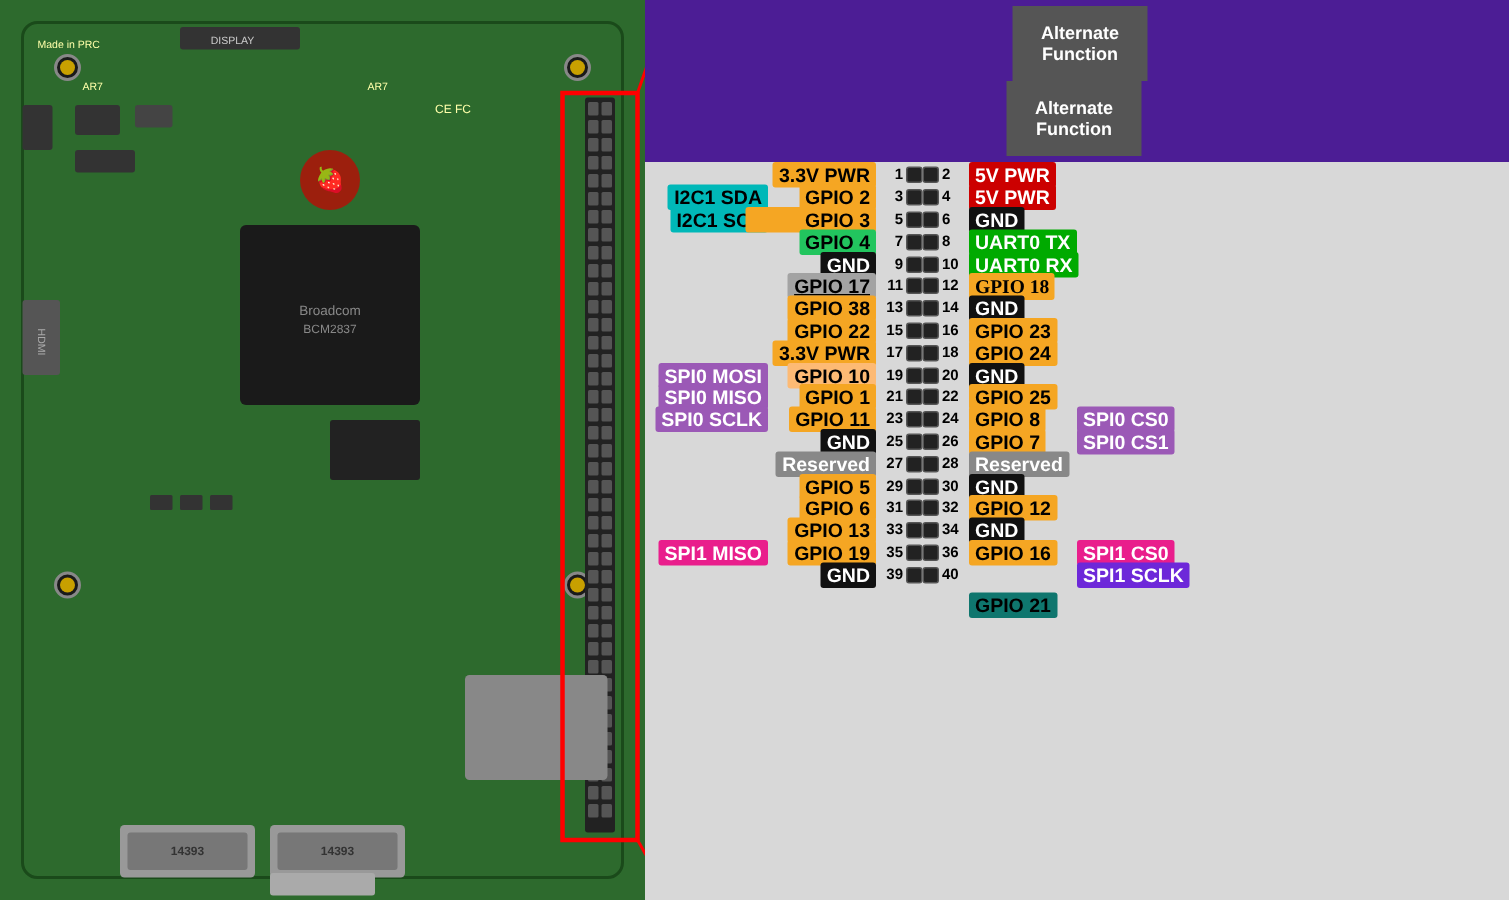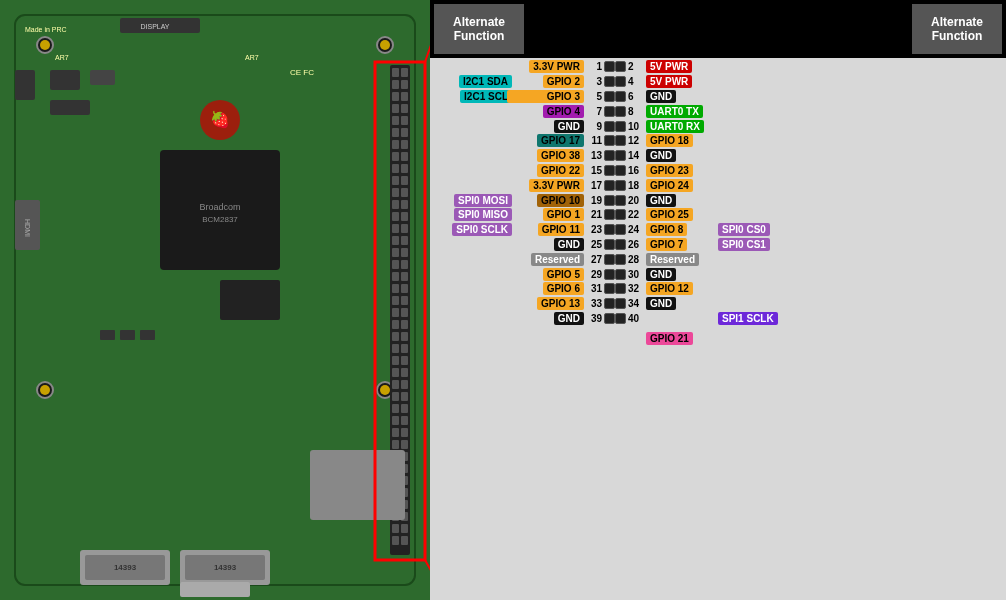--- a/index.html
+++ b/index.html
@@ -26,23 +26,24 @@
       background: #d8d8d8;
       display: flex;
       flex-direction: column;
       height: 600px;
       overflow: hidden;
     }
 
     
     .header-row {
       display: flex;
-      background: #000000;
+      background: #4c1d95;
       padding: 4px 0;
       align-items: center;
+      flex-direction: column;
     }
 
     .alt-func-header {
       background: #555;
       color: white;
       font-weight: bold;
       font-size: 12px;
       text-align: center;
       padding: 4px 6px;
       display: flex;
@@ -119,21 +120,21 @@
 
     .right-alt {
       width: 80px;
       padding-left: 2px;
     }
 
     
     .label {
       color: white;
       font-weight: bold;
-      font-size: 10px;
+      font-size: 13px;
       padding: 1px 4px;
       border-radius: 2px;
       white-space: nowrap;
       display: inline-block;
       text-align: left;
     }
 
     .pin-dot {
       width: 11px;
       height: 11px;
@@ -357,21 +358,21 @@
         <div class="left-num">5</div>
         <div class="pin-dot"></div>
         <div class="pin-dot"></div>
         <div class="right-num">6</div>
         <div class="right-gpio"><span class="label" style="background: rgb(17, 17, 17); color: rgb(255, 255, 255);">GND</span></div>
         <div class="right-alt"></div>
       </div>
       <div class="pin-row">
         <div class="left-alt"></div>
         <div class="left-gpio">
-          <span class="label" style="background: #a21caf; color: rgb(0, 0, 0);">GPIO 4</span>
+          <span class="label" style="background: #22c55e; color: rgb(0, 0, 0);">GPIO 4</span>
         </div>
         <div class="left-num">7</div>
         <div class="pin-dot"></div>
         <div class="pin-dot"></div>
         <div class="right-num">8</div>
         <div class="right-gpio"><span class="label" style="background: rgb(0, 170, 0); color: rgb(255, 255, 255);">UART0 TX</span></div>
         <div class="right-alt"></div>
       </div>
       <div class="pin-row">
         <div class="left-alt"></div>
@@ -381,27 +382,27 @@
         <div class="left-num">9</div>
         <div class="pin-dot"></div>
         <div class="pin-dot"></div>
         <div class="right-num">10</div>
         <div class="right-gpio"><span class="label" style="background: rgb(0, 170, 0); color: rgb(255, 255, 255);">UART0 RX</span></div>
         <div class="right-alt"></div>
       </div>
       <div class="pin-row">
         <div class="left-alt"></div>
         <div class="left-gpio">
-          <span class="label" style="background: #0f766e; color: rgb(0, 0, 0);">GPIO 17</span>
+          <span class="label" style="background: #a3a3a3; color: rgb(0, 0, 0); text-decoration: underline;">GPIO 17</span>
         </div>
         <div class="left-num">11</div>
         <div class="pin-dot"></div>
         <div class="pin-dot"></div>
         <div class="right-num">12</div>
-        <div class="right-gpio"><span class="label" style="background: rgb(245, 166, 35); color: rgb(0, 0, 0);">GPIO 18</span></div>
+        <div class="right-gpio"><span class="label" style="background: rgb(245, 166, 35); color: rgb(0, 0, 0); font-family: Liberation Serif, serif;">GPIO 18</span></div>
         <div class="right-alt"></div>
       </div>
       <div class="pin-row">
         <div class="left-alt"></div>
         <div class="left-gpio">
           <span class="label" style="background: rgb(245, 166, 35); color: rgb(0, 0, 0);">GPIO 38</span>
         </div>
         <div class="left-num">13</div>
         <div class="pin-dot"></div>
         <div class="pin-dot"></div>
@@ -431,21 +432,21 @@
         <div class="pin-dot"></div>
         <div class="right-num">18</div>
         <div class="right-gpio"><span class="label" style="background: rgb(245, 166, 35); color: rgb(0, 0, 0);">GPIO 24</span></div>
         <div class="right-alt"></div>
       </div>
       <div class="pin-row">
         <div class="left-alt">
           <span class="label" style="background: rgb(155, 89, 182); color: rgb(255, 255, 255);">SPI0 MOSI</span>
         </div>
         <div class="left-gpio">
-          <span class="label" style="background: #a16207; color: rgb(0, 0, 0);">GPIO 10</span>
+          <span class="label" style="background: #fdba74; color: rgb(0, 0, 0);">GPIO 10</span>
         </div>
         <div class="left-num">19</div>
         <div class="pin-dot"></div>
         <div class="pin-dot"></div>
         <div class="right-num">20</div>
         <div class="right-gpio"><span class="label" style="background: rgb(17, 17, 17); color: rgb(255, 255, 255);">GND</span></div>
         <div class="right-alt"></div>
       </div>
       <div class="pin-row">
         <div class="left-alt">
@@ -529,26 +530,40 @@
           <span class="label" style="background: rgb(245, 166, 35); color: rgb(0, 0, 0);">GPIO 13</span>
         </div>
         <div class="left-num">33</div>
         <div class="pin-dot"></div>
         <div class="pin-dot"></div>
         <div class="right-num">34</div>
         <div class="right-gpio"><span class="label" style="background: rgb(17, 17, 17); color: rgb(255, 255, 255);">GND</span></div>
         <div class="right-alt"></div>
       </div>
       <div class="pin-row">
+        <div class="left-alt">
+          <span class="label" style="background: rgb(233, 30, 140); color: rgb(255, 255, 255);">SPI1 MISO</span>
+        </div>
+        <div class="left-gpio">
+          <span class="label" style="background: rgb(245, 166, 35); color: rgb(0, 0, 0);">GPIO 19</span>
+        </div>
+        <div class="left-num">35</div>
+        <div class="pin-dot"></div>
+        <div class="pin-dot"></div>
+        <div class="right-num">36</div>
+        <div class="right-gpio"><span class="label" style="background: rgb(245, 166, 35); color: rgb(0, 0, 0);">GPIO 16</span></div>
+        <div class="right-alt"><span class="label" style="background: rgb(233, 30, 140); color: rgb(255, 255, 255);">SPI1 CS0</span></div>
+      </div>
+      <div class="pin-row">
         <div class="left-alt"></div>
         <div class="left-gpio">
           <span class="label" style="background: rgb(17, 17, 17); color: rgb(255, 255, 255);">GND</span>
         </div>
         <div class="left-num">39</div>
         <div class="pin-dot"></div>
         <div class="pin-dot"></div>
         <div class="right-num">40</div>
-        <div class="right-gpio"><span class="label" style="background: #ec4899; color: rgb(0, 0, 0); margin-top: 40px;">GPIO 21</span></div>
+        <div class="right-gpio"><span class="label" style="background: #0f766e; color: rgb(0, 0, 0); margin-top: 40px;">GPIO 21</span></div>
         <div class="right-alt"><span class="label" style="background: #6d28d9; color: rgb(255, 255, 255);">SPI1 SCLK</span></div>
       </div>
     </div>
 
 </div>
 
 </body></html>

